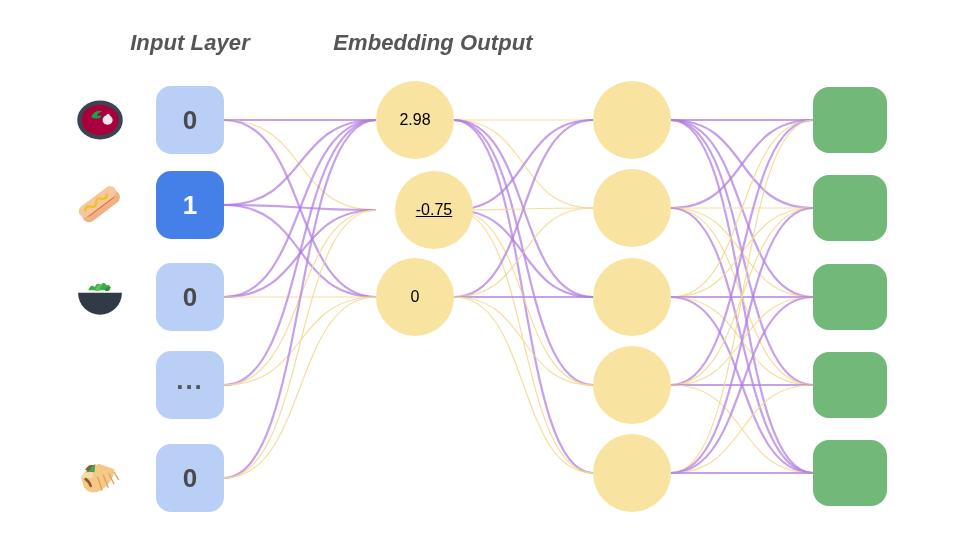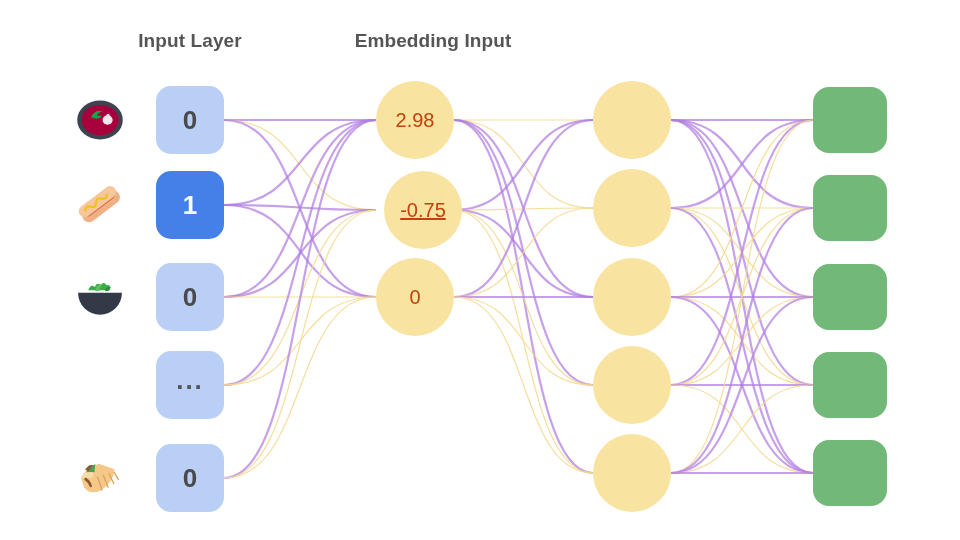--- a/index.html
+++ b/index.html
@@ -17,27 +17,28 @@
   #stage {
     position: absolute;
     left: 0; top: 0;
     width: 960px;
     height: 540px;
   }
 
   
   .layer-title {
     position: absolute;
-    font-size: 19px;
+    font-size: 22px;
     font-weight: bold;
     color: #555558;
     white-space: nowrap;
     text-align: center;
     letter-spacing: 0.1px;
     transform: translateX(-50%);
+    font-style: italic;
   }
 
   
   #edges {
     position: absolute;
     left: 0; top: 0;
     width: 960px; height: 540px;
     pointer-events: none;
   }
 
@@ -80,22 +81,22 @@
   
   .node-circle {
     position: absolute;
     width: 78px;
     height: 78px;
     border-radius: 50%;
     background: #f8e3a0;
     display: flex;
     align-items: center;
     justify-content: center;
-    font-size: 20px;
-    color: #c2410c;
+    font-size: 16px;
+    color: #000000;
     transform: translate(-50%, -50%);
   }
 
   
   .out-box {
     position: absolute;
     width: 74px;
     height: 66px;
     border-radius: 16px;
     background: #72b878;
@@ -159,21 +160,21 @@
       <path d="M671,385 C749.1,385 734.9,385 813,385" stroke="#b07de0" stroke-width="2.2" fill="none" opacity="0.72"></path>
       <path d="M671,385 C749.1,385 734.9,473 813,473" stroke="#f3d78c" stroke-width="1.2" fill="none" opacity="0.85"></path>
       <path d="M671,473 C749.1,473 734.9,120 813,120" stroke="#f3d78c" stroke-width="1.2" fill="none" opacity="0.85"></path>
       <path d="M671,473 C749.1,473 734.9,208 813,208" stroke="#b07de0" stroke-width="2.2" fill="none" opacity="0.72"></path>
       <path d="M671,473 C749.1,473 734.9,297 813,297" stroke="#b07de0" stroke-width="2.2" fill="none" opacity="0.72"></path>
       <path d="M671,473 C749.1,473 734.9,385 813,385" stroke="#f3d78c" stroke-width="1.2" fill="none" opacity="0.85"></path>
       <path d="M671,473 C749.1,473 734.9,473 813,473" stroke="#b07de0" stroke-width="2.2" fill="none" opacity="0.72"></path>
     </svg>
 
   <div class="layer-title" style="left:190px; top:30px;">Input Layer</div>
-  <div class="layer-title" style="left:433px; top:30px;">Embedding Input</div>
+  <div class="layer-title" style="left:433px; top:30px;">Embedding Output</div>
 
   <div id="nodes-root">
       <div class="food-icon" style="left: 100px; top: 120px;">
         <svg viewBox="0 0 64 64">
       <ellipse cx="32" cy="32" rx="27" ry="23" fill="#3d4451"></ellipse>
       <ellipse cx="32" cy="32" rx="22" ry="18" fill="#a8003c"></ellipse>
       <path d="M22 27 q6 -8 13 -5 q-5 1 -7 5 q4 -1 6 1 q-6 4 -12 1z" fill="#14a34a"></path>
       <ellipse cx="41" cy="32" rx="6" ry="5.5" fill="#f2e8ec"></ellipse>
       <path d="M40 27 q2 -3 3 0" stroke="#f2e8ec" stroke-width="2" fill="none"></path>
     </svg>
@@ -212,21 +213,21 @@
           <path d="M30 30 l-2 16"></path>
               <path d="M37 31 l-1 15"></path>
           <path d="M44 32 l0 13"></path>
               <path d="M50 33 l1 10"></path>
         </g>
       </g>
     </svg>
       </div>
       <div class="in-box" style="left: 190px; top: 478px;">0</div>
       <div class="node-circle" style="left: 415px; top: 120px;">2.98</div>
-      <div class="node-circle" style="left: 423px; top: 210px; text-decoration: underline;">-0.75</div>
+      <div class="node-circle" style="left: 434px; top: 210px; text-decoration: underline;">-0.75</div>
       <div class="node-circle" style="left: 415px; top: 297px;">0</div>
       <div class="node-circle" style="left: 632px; top: 120px;"></div>
       <div class="node-circle" style="left: 632px; top: 208px;"></div>
       <div class="node-circle" style="left: 632px; top: 297px;"></div>
       <div class="node-circle" style="left: 632px; top: 385px;"></div>
       <div class="node-circle" style="left: 632px; top: 473px;"></div>
       <div class="out-box" style="left: 850px; top: 120px;"></div>
       <div class="out-box" style="left: 850px; top: 208px;"></div>
       <div class="out-box" style="left: 850px; top: 297px;"></div>
       <div class="out-box" style="left: 850px; top: 385px;"></div>

